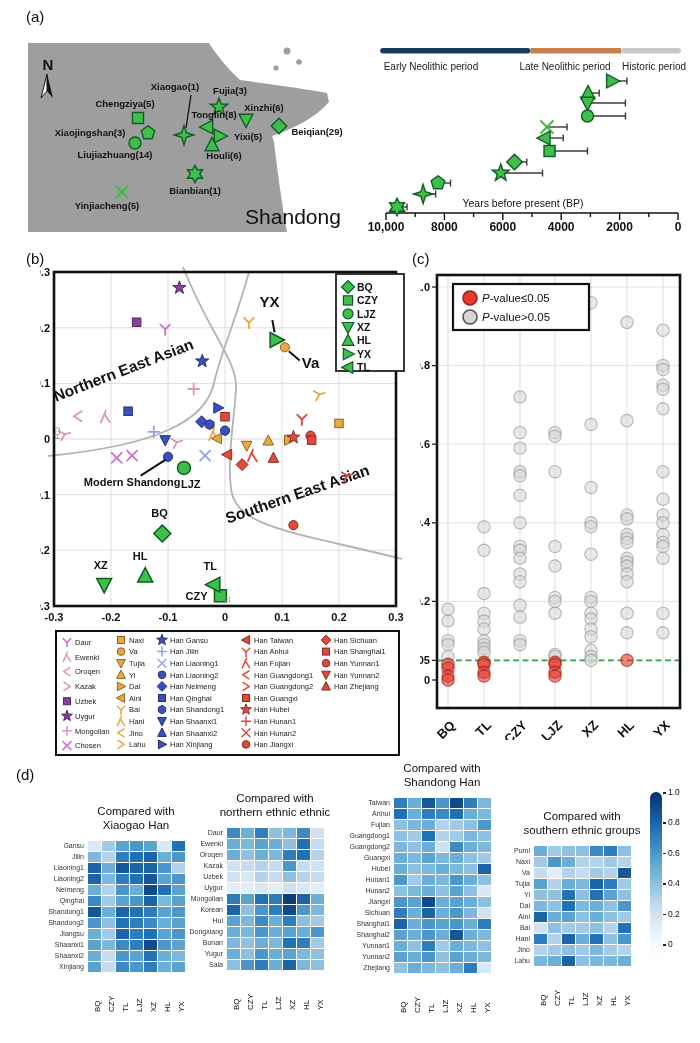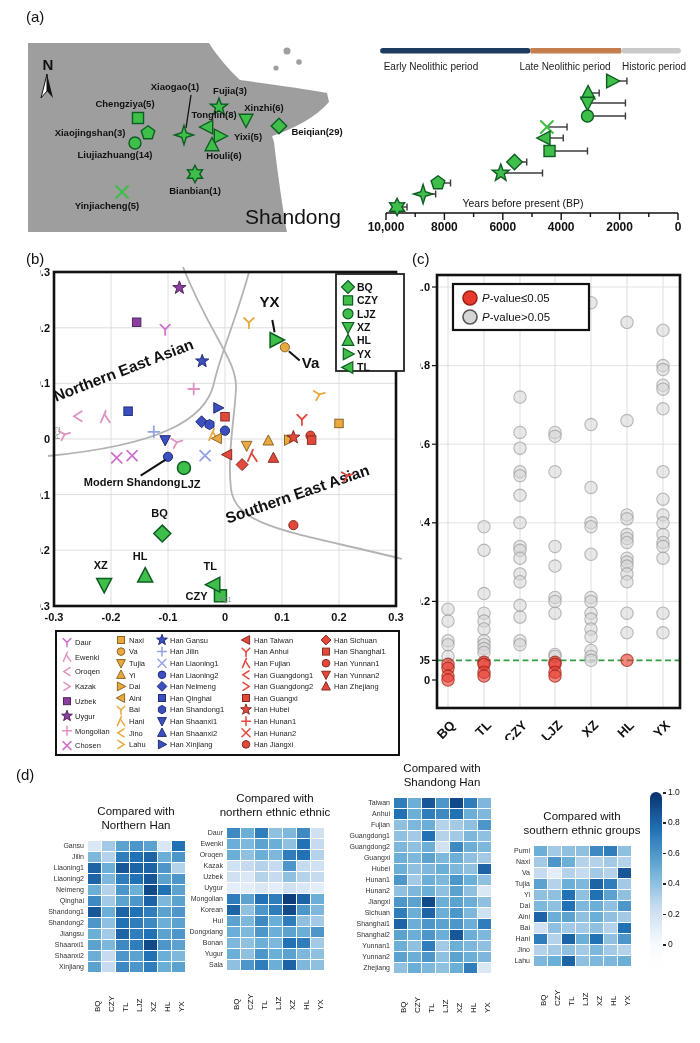--- a/index.html
+++ b/index.html
@@ -768,21 +768,21 @@
         </g>
         <rect x="33" y="26" width="136" height="46" fill="#fff" stroke="#111" stroke-width="2.2"></rect>
         <circle cx="50" cy="40" r="7" fill="#e8392d" stroke="#9c1f16" stroke-width="1.6"></circle>
         <text x="62" y="44" text-anchor="start" font-size="11.5" font-weight="normal" fill="#111"><tspan font-style="italic">P</tspan>-value≤0.05</text>
         <circle cx="50" cy="59" r="7" fill="#d6d6d6" stroke="#555" stroke-width="1.6"></circle>
         <text x="62" y="63" text-anchor="start" font-size="11.5" font-weight="normal" fill="#111"><tspan font-style="italic">P</tspan>-value&gt;0.05</text>
       </svg></div>
   <div id="heatmaps" class="abs" style="left:0;top:0;width:700px;height:1043px">
       <div class="hm-title" style="left:46px;top:805px;width:180px;">
         <div>Compared with</div>
-        <div>Northern Han</div>
+        <div>Xiaogao Han</div>
       </div>
       <div class="hm-rowlabel" style="left:30px;top:840px;width:54px;">Gansu</div>
       <div class="hm-cell" style="left:88px;top:841px;background:rgb(218,232,245);"></div>
       <div class="hm-cell" style="left:102px;top:841px;background:rgb(162,201,229);"></div>
       <div class="hm-cell" style="left:116px;top:841px;background:rgb(92,162,207);"></div>
       <div class="hm-cell" style="left:130px;top:841px;background:rgb(77,150,201);"></div>
       <div class="hm-cell" style="left:144px;top:841px;background:rgb(92,162,207);"></div>
       <div class="hm-cell" style="left:158px;top:841px;background:rgb(218,232,245);"></div>
       <div class="hm-cell" style="left:172px;top:841px;background:rgb(33,113,181);"></div>
       <div class="hm-rowlabel" style="left:30px;top:851px;width:54px;">Jilin</div>

